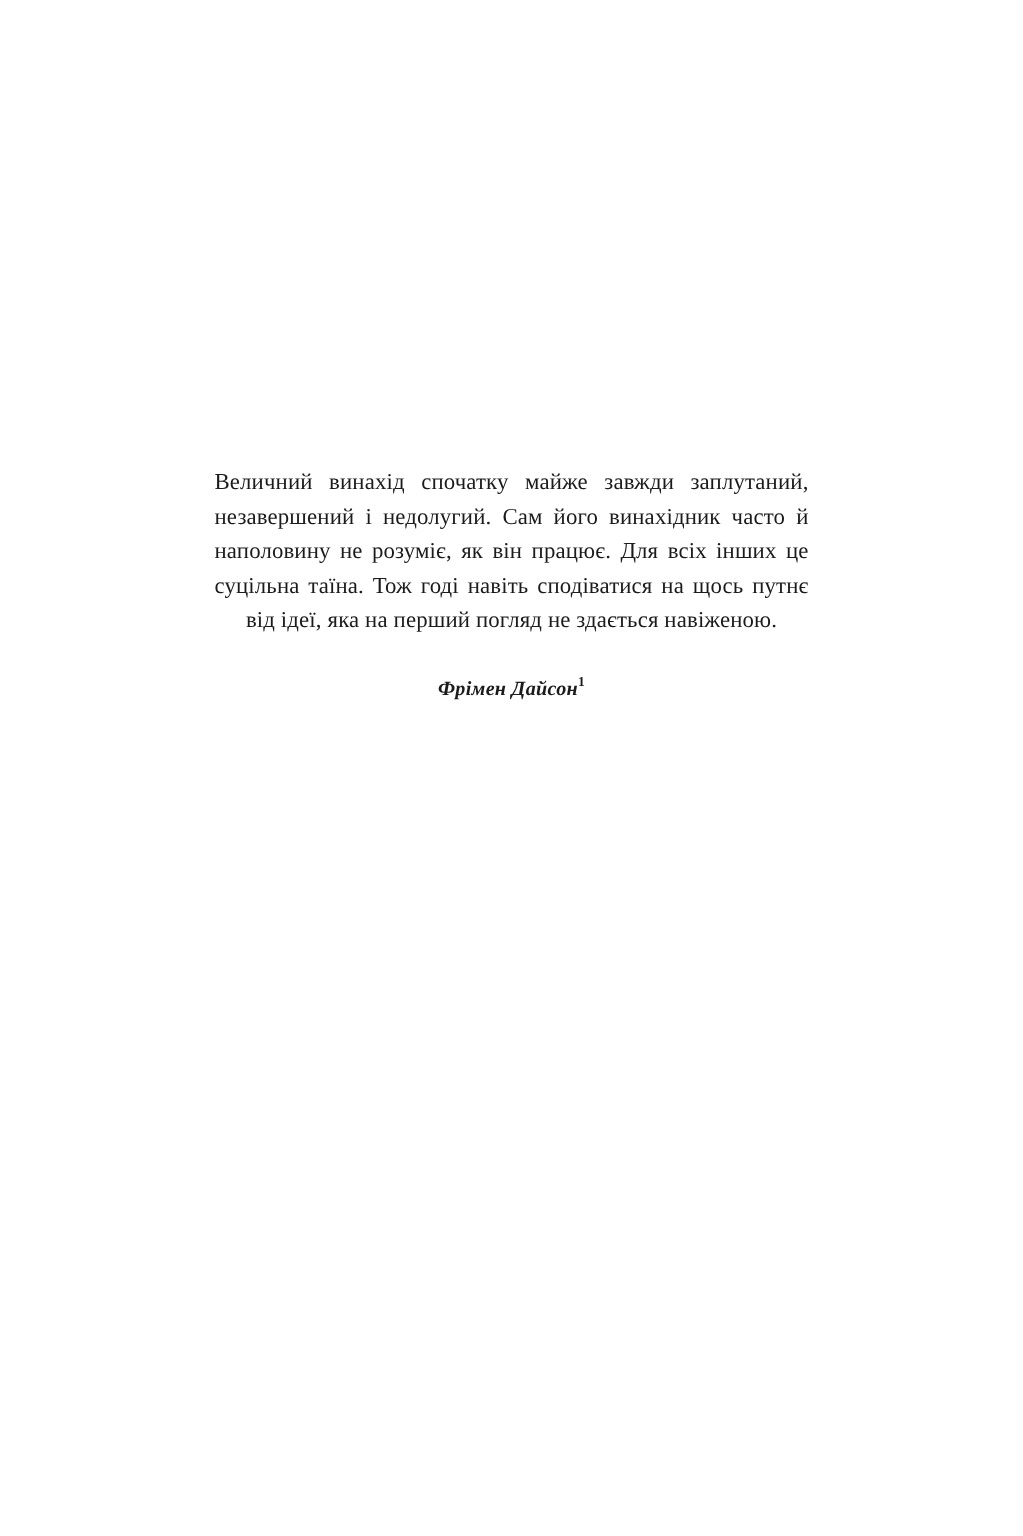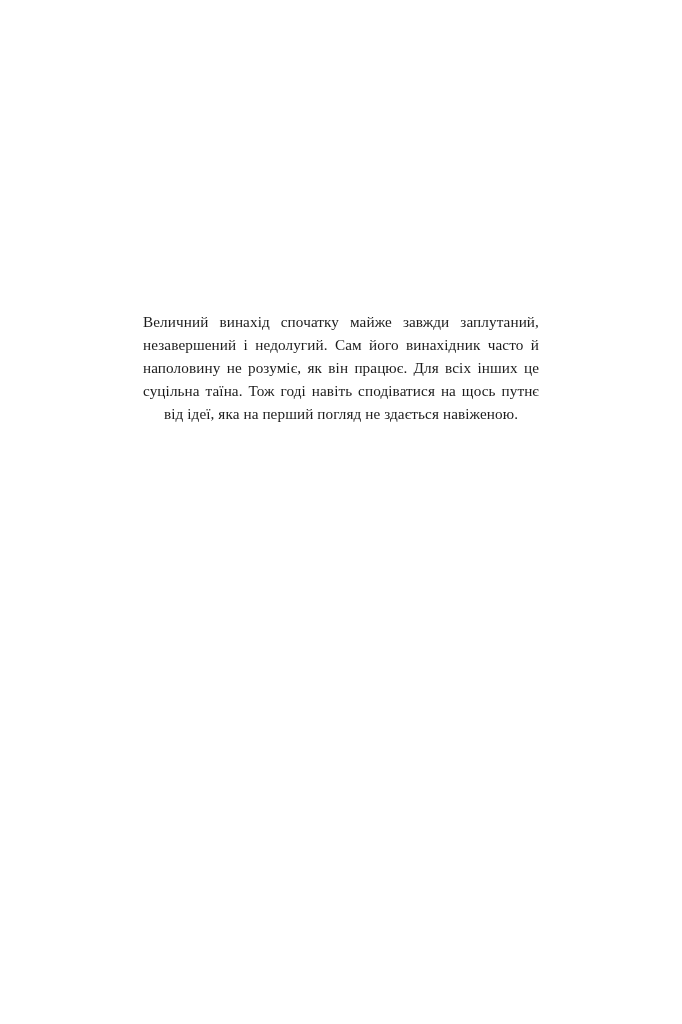--- a/index.html
+++ b/index.html
@@ -52,14 +52,17 @@
     vertical-align: super;
     line-height: 0;
   }
 </style>
 </head>
 <body>
 
 <div class="page">
   <div class="epigraph-block">
     <div class="epigraph-text">Величний винахід спочатку майже завжди заплута­ний, незавершений і недолугий. Сам його винахідник часто й наполовину не розуміє, як він працює. Для всіх інших це суцільна таїна. Тож годі навіть сподіватися на щось путнє від ідеї, яка на перший погляд не здається навіженою.</div>
+    <div class="epigraph-attribution">
+      <span>Фрімен Дайсон</span><span class="footnote-mark">1</span>
+    </div>
   </div>
 </div>
 
 </body></html>

